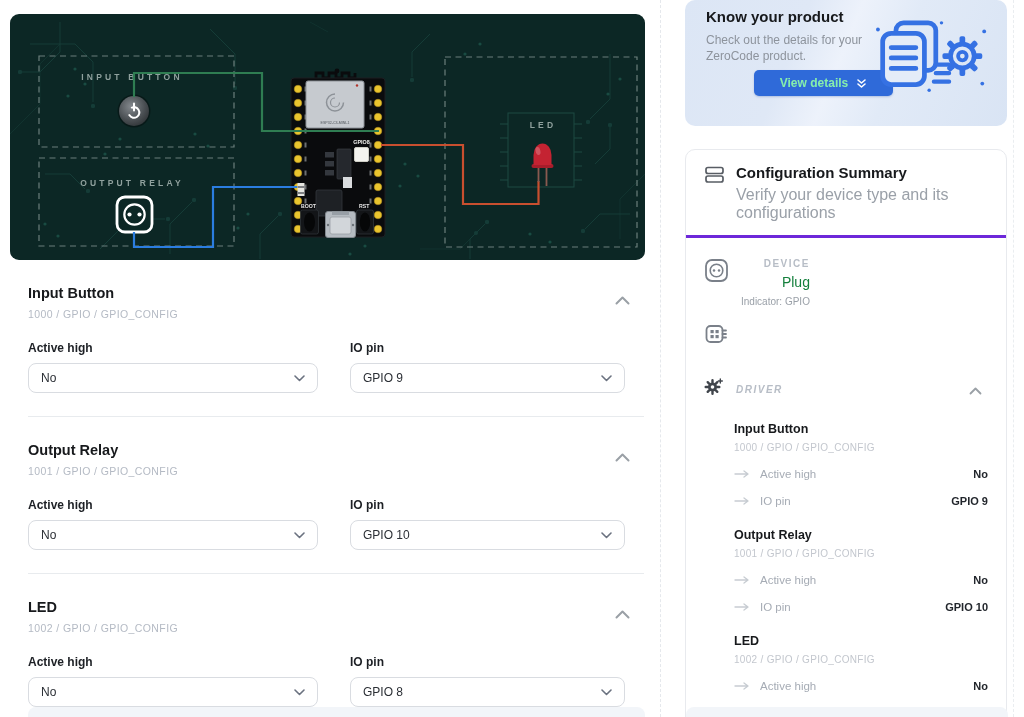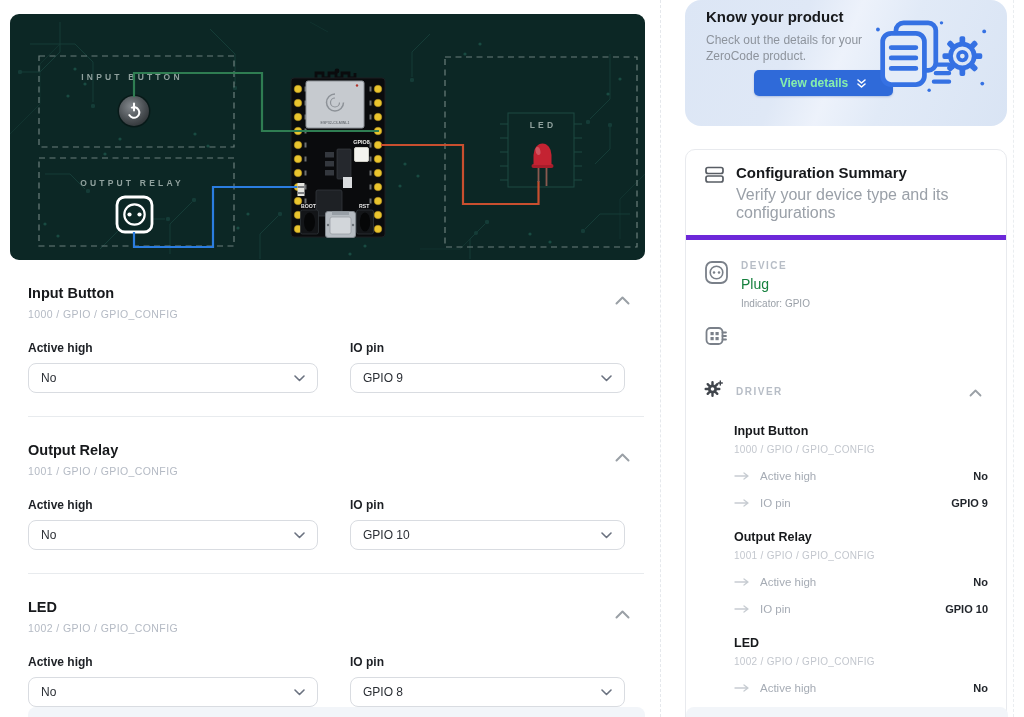--- a/index.html
+++ b/index.html
@@ -20,42 +20,42 @@
   .fields { display:grid; grid-template-columns:290px 275px; column-gap:32px; margin-top:21px; }
   .field-label { font-size:12px; font-weight:bold; color:#1d2025; margin-bottom:8px; }
   .select { height:30px; border:1px solid #d9dce1; border-radius:8px; background:#fff;
             display:flex; align-items:center; justify-content:space-between;
             padding:0 12px; font-size:12px; color:#2b2f35; cursor:pointer; }
 
   
   .sidebar { flex:1; padding:0 17px 0 24px; position:relative; }
   .right-guide { position:absolute; left:1013px; top:0; bottom:0; border-left:1px dashed #eaedf0; }
 
-  .know-card { height:126px; border-radius:16px; position:relative; padding:8px 0 0 21px;
+  .know-card { height:126px; border-radius:10px; position:relative; padding:8px 0 0 21px;
                background:linear-gradient(112deg,#dce6f5 0%,#dfe8f6 34%,#edf2fb 48%,#e1eaf7 64%,#d9e4f4 100%); }
   .kc-title { font-size:15px; font-weight:bold; color:#17191c; }
   .kc-desc { font-size:12px; color:#8d939c; margin-top:7px; width:168px; line-height:1.35; }
   .kc-btn { position:absolute; left:21px; top:70px; width:139px; height:26px; border:none;
             background:#2f6ad9; color:#86efac; font-size:12px; font-weight:bold; border-radius:5px;
             display:flex; align-items:center; justify-content:center; gap:8px; cursor:pointer;
             font-family:"Liberation Sans",sans-serif; box-shadow:0 1px 2px rgba(30,70,160,.25);margin-left:48px; }
   .kc-art { position:absolute; right:16px; top:20px; }
 
   .summary { margin-top:23px; border:1px solid #e8eaee; border-radius:10px; background:#fff; padding-bottom:30px; }
-  .summary-head { display:flex; gap:11px; padding:14px 16px 13px 18px; border-bottom:5px solid #6d28d9; }
+  .summary-head { display:flex; gap:11px; padding:14px 16px 13px 18px; border-bottom:3px solid #6d28d9; }
   .sh-title { font-size:15px; font-weight:bold; color:#17191c; }
   .sh-sub { font-size:16px; color:#9aa0a8; margin-top:5px; }
   .summary-body { padding:0 18px; }
   .entity-row { display:flex; gap:11px; }
-  .entity-row.device { margin-top:20px; }
+  .entity-row.device { margin-top:20px;text-align:right; }
   .entity-row.module { margin-top:16px; }
   .caps { font-size:10px; font-weight:bold; letter-spacing:1.5px; color:#b7bdc6; }
   .entity-name { font-size:14px; font-weight:normal; color:#15803d; margin-top:5px; }
   .entity-meta { font-size:10px; color:#9aa0a8; margin-top:6px; }
-  .driver-head { display:flex; align-items:center; gap:13px; margin-top:28px; cursor:pointer; }
+  .driver-head { display:flex; align-items:center; gap:13px; margin-top:28px; cursor:pointer;font-style:italic; }
   .driver-head .chev { margin-left:auto; margin-right:6px; }
   .driver-item { margin-left:30px; }
   .di-title { font-size:12.5px; font-weight:bold; color:#17191c; margin-top:21px; }
   .di-sub { font-size:10px; color:#c3c7ce; margin-top:6px; letter-spacing:.3px; }
   .prop-row { display:flex; align-items:center; margin-top:15px; }
   .prop-label { font-size:11.5px; color:#a6acb5; margin-left:10px; }
   .prop-value { margin-left:auto; font-size:11px; font-weight:bold; color:#22262c; }
 
   .bottom-strip { position:absolute; bottom:0; height:10px; background:#f2f5f9;
                   border-radius:8px 8px 0 0; }

